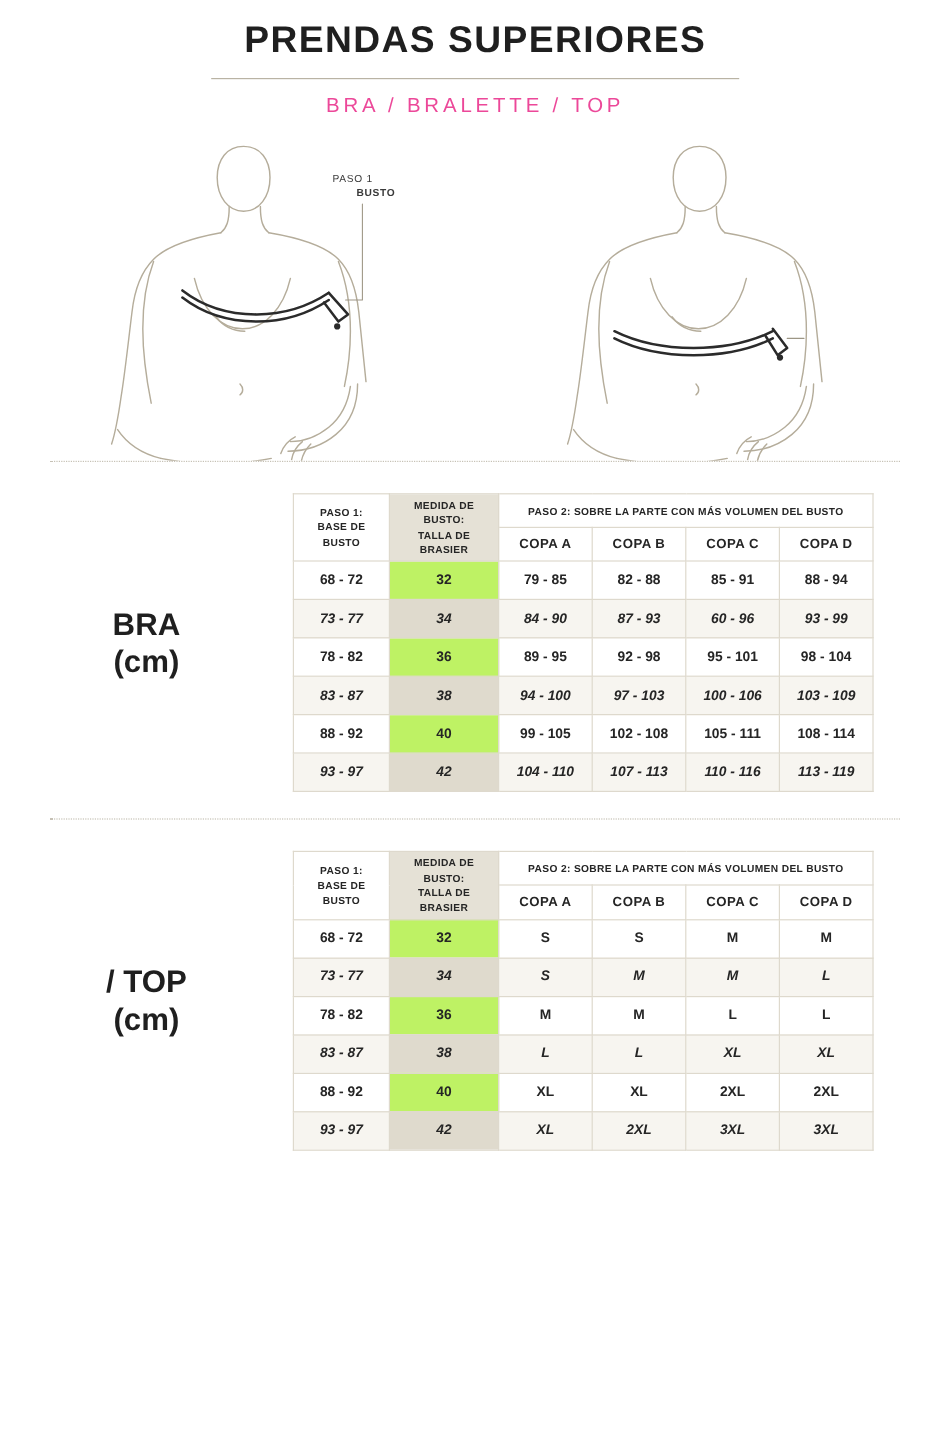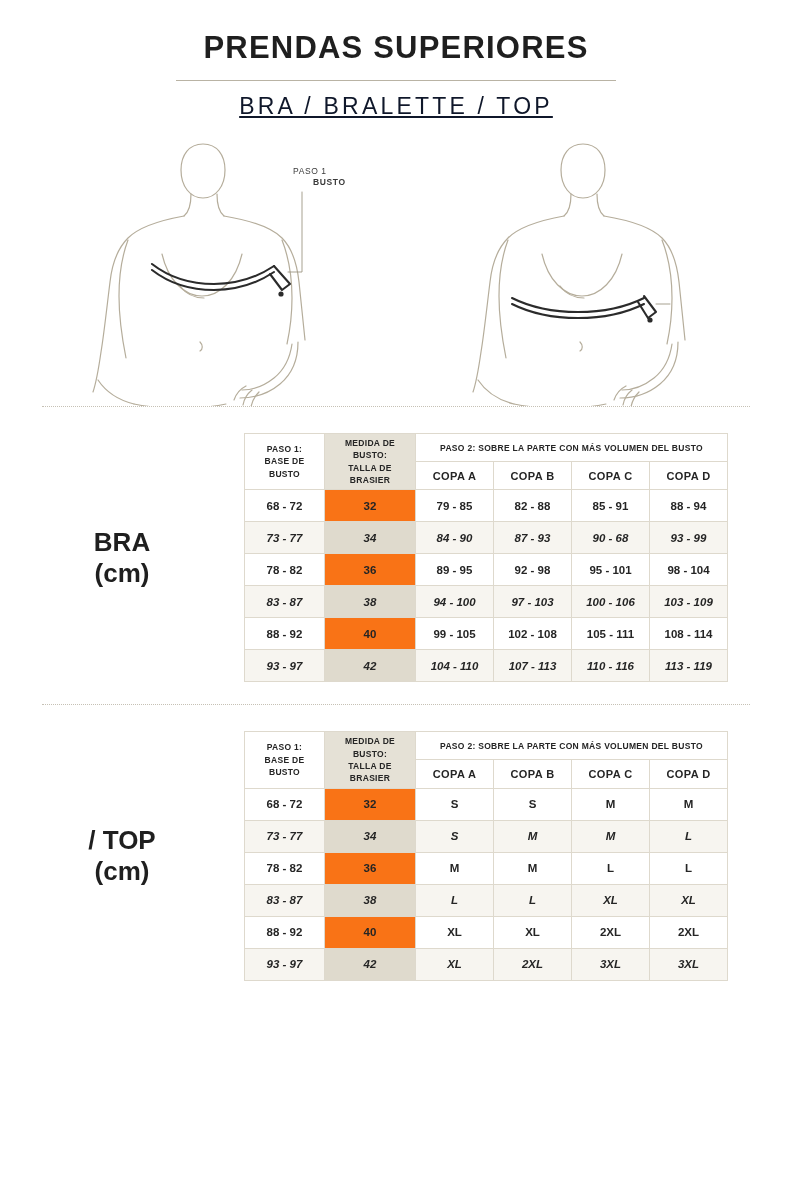--- a/index.html
+++ b/index.html
@@ -12,43 +12,42 @@
     width: 792px;
     height: 1200px;
     font-family: "Liberation Sans", sans-serif;
     color: #2b2b2b;
     position: relative;
     overflow: hidden;
   }
 
   
   .header {
-    padding-top: 30px;
+    padding-top: 15px;
     text-align: center;
   }
   .header h1 {
     margin: 0;
     font-size: 31px;
     font-weight: bold;
     letter-spacing: 1.2px;
     color: #1f1f1f;
   }
   .header .rule {
     width: 440px;
     height: 1px;
     background: #b9b3a4;
     margin: 14px auto 12px auto;
   }
   .header h2 {
     margin: 0;
-    font-size: 23px;
+    font-size: 17px;
     font-weight: normal;
     letter-spacing: 3.2px;
-    color: #0f172a;
-    text-decoration: underline;
+    color: #ec4899;
   }
 
   
   .illustrations {
     position: relative;
     height: 270px;
     margin-top: 16px;
   }
   .fig {
     position: absolute;
@@ -61,21 +60,21 @@
     position: absolute;
     font-size: 8.5px;
     letter-spacing: 0.6px;
     color: #3a3a3a;
     line-height: 1.35;
     text-align: left;
   }
   .step-label .num { display: block; }
   .step-label .nm { display: block; font-weight: bold; padding-left: 20px; }
 
-  .label-left { left: 253px; top: 30px; }
+  .label-left { left: 237px; top: 30px; }
 
   
   .dotted {
     border-top: 1px dotted #c6c1b5;
     margin: 0 42px;
   }
 
   
   .section {
     display: flex;
@@ -132,21 +131,21 @@
   .hdr-paso2 b { font-weight: bold; }
 
   .hdr-copa {
     height: 26px;
     font-size: 11px;
     font-weight: bold;
     letter-spacing: 0.4px;
   }
 
   td.cell { height: 32px; }
-  td.talla { background: #f97316; }
+  td.talla { background: #bef264; }
   tr.alt td.cell { background: #f7f5f0; font-style: italic; }
   tr.alt td.talla { background: #dfdacd; }
 </style>
 </head>
 <body>
 
 <div class="header">
   <h1>PRENDAS SUPERIORES</h1>
   <div class="rule"></div>
   <h2>BRA / BRALETTE / TOP</h2>
@@ -269,21 +268,21 @@
         <td class="cell">79 - 85</td>
         <td class="cell">82 - 88</td>
         <td class="cell">85 - 91</td>
         <td class="cell">88 - 94</td>
       </tr>
       <tr class="alt">
         <td class="cell">73 - 77</td>
         <td class="cell talla">34</td>
         <td class="cell">84 - 90</td>
         <td class="cell">87 - 93</td>
-        <td class="cell">90 - 68</td>
+        <td class="cell">60 - 96</td>
         <td class="cell">93 - 99</td>
       </tr>
       <tr>
         <td class="cell">78 - 82</td>
         <td class="cell talla">36</td>
         <td class="cell">89 - 95</td>
         <td class="cell">92 - 98</td>
         <td class="cell">95 - 101</td>
         <td class="cell">98 - 104</td>
       </tr>

